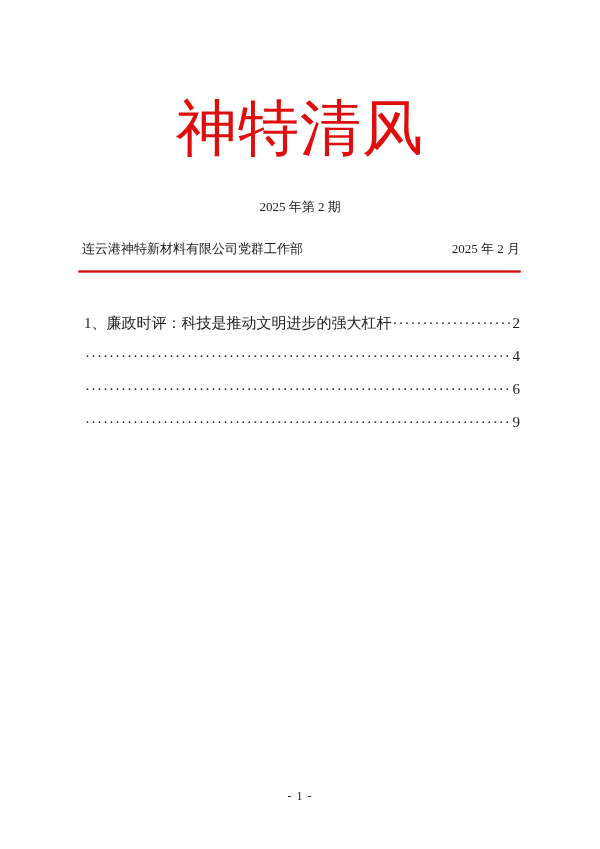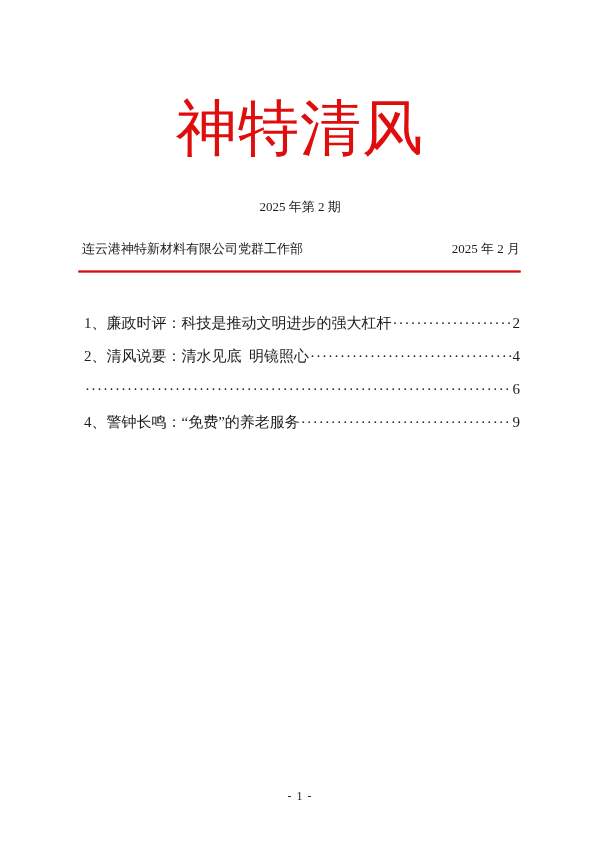--- a/index.html
+++ b/index.html
@@ -113,32 +113,30 @@
 
   <div class="toc-list">
 
     <div class="toc-row">
       <span class="toc-label">1、廉政时评：科技是推动文明进步的强大杠杆</span>
       <span class="toc-leader">·············································································</span>
       <span class="toc-page">2</span>
     </div>
 
     <div class="toc-row">
-      <span class="toc-label">2、清风说要：清水见底 明镜照心</span>
       <span class="toc-leader">·············································································</span>
       <span class="toc-page">4</span>
     </div>
 
     <div class="toc-row">
       <span class="toc-leader">·············································································</span>
       <span class="toc-page">6</span>
     </div>
 
     <div class="toc-row">
-      <span class="toc-label">4、警钟长鸣：“免费”的养老服务</span>
       <span class="toc-leader">·············································································</span>
       <span class="toc-page">9</span>
     </div>
 
   </div>
 
   <div class="footer-pagenum">- 1 -</div>
 
 </div>
 

